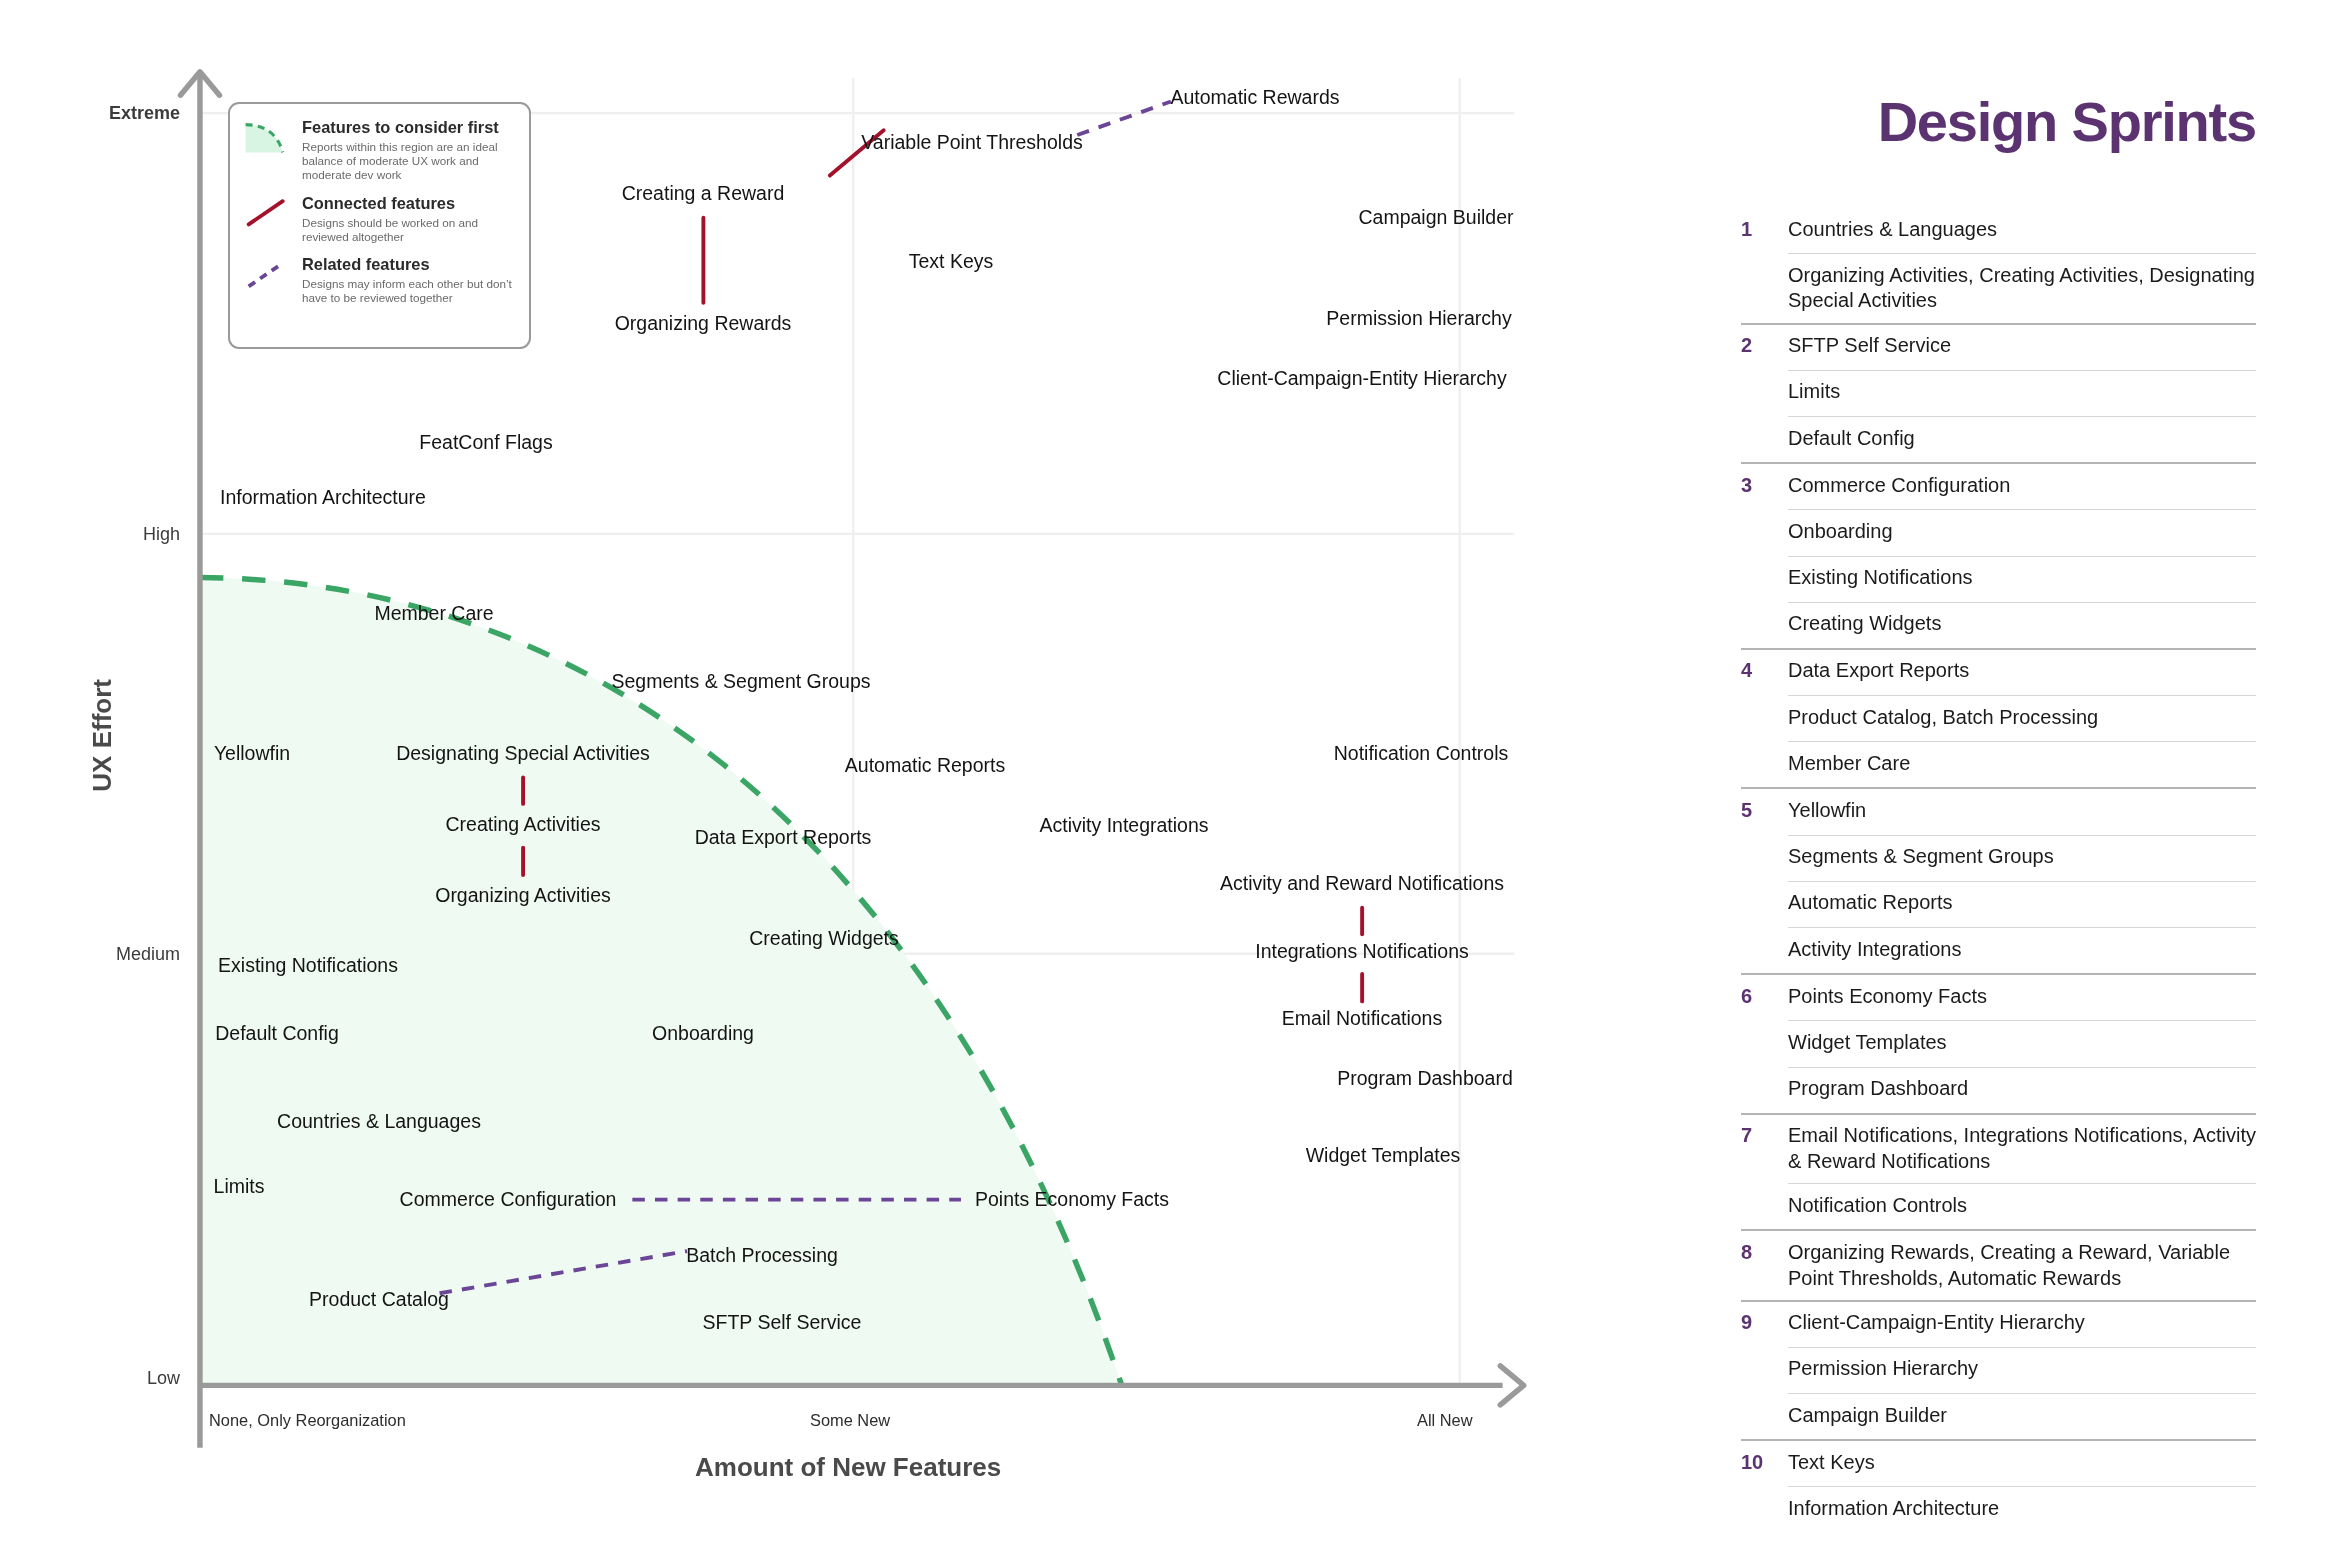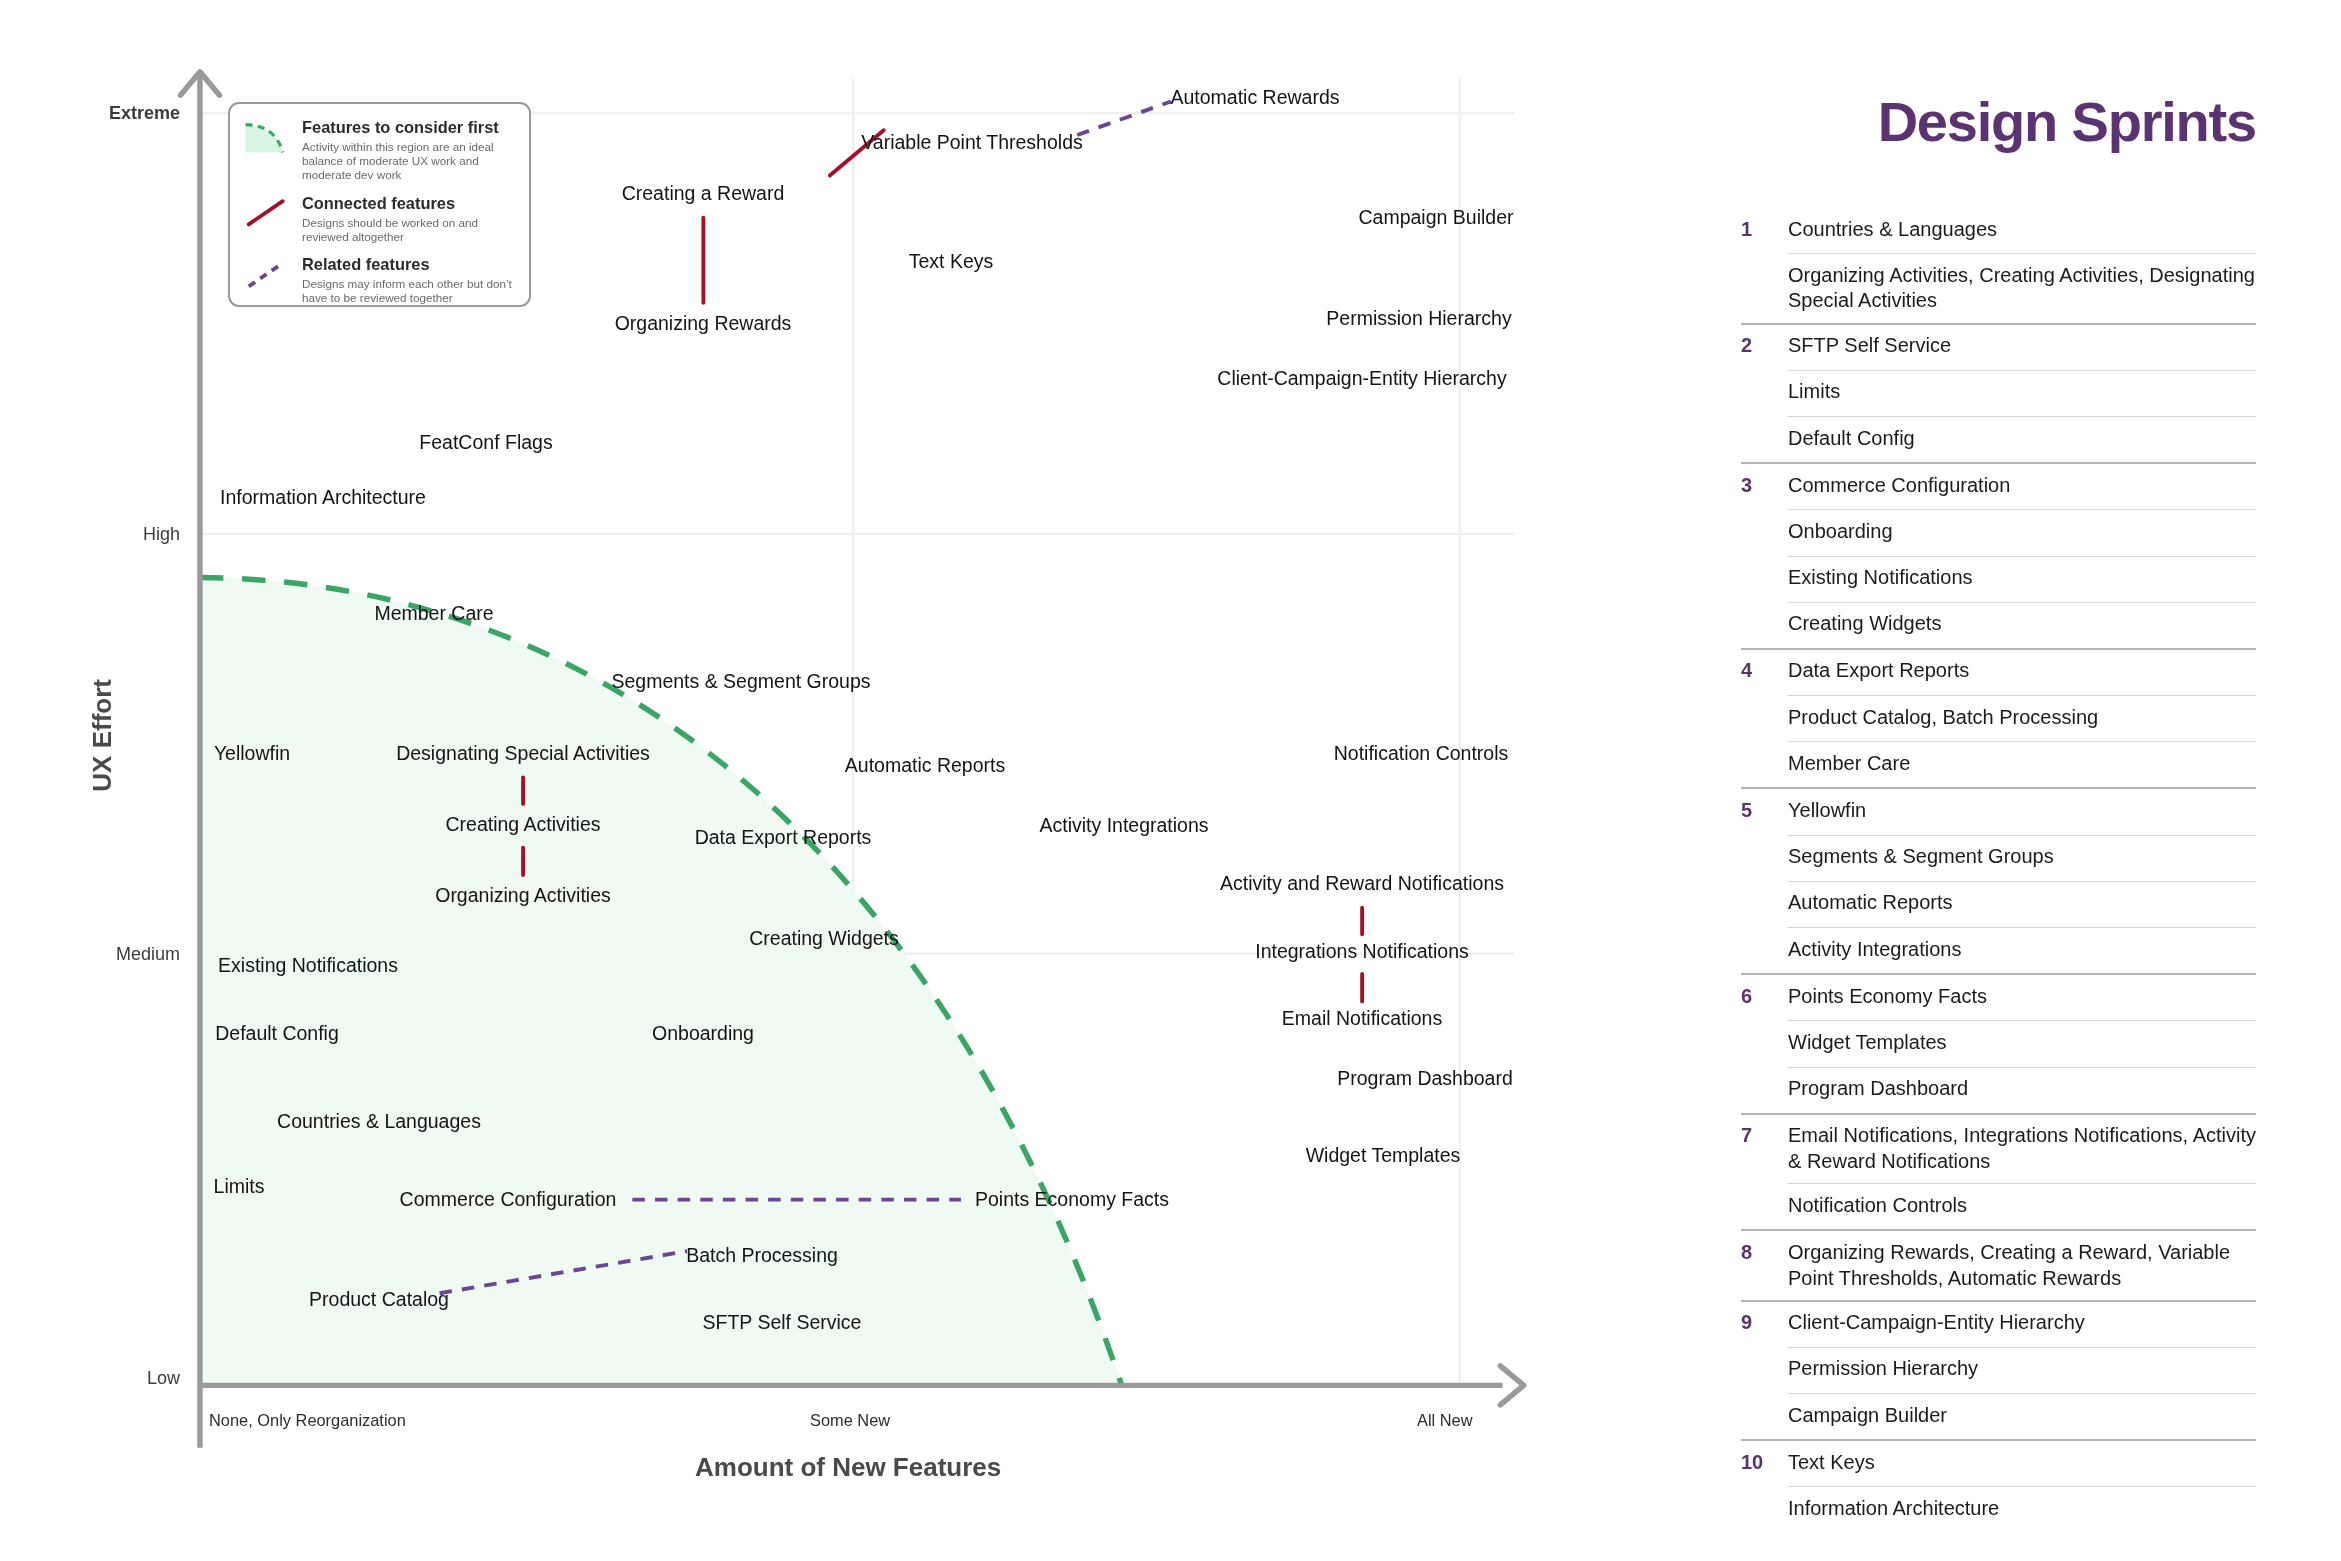--- a/index.html
+++ b/index.html
@@ -51,21 +51,21 @@
   #x-axis-title{left:695px;top:1452px;}
   #y-axis-title{
     left:87px;top:679px;
     transform-origin:left top;
     transform:rotate(-90deg) translate(-100%,0);
   }
 
   
   #legend-box{
     position:absolute;
-    left:228px;top:102px;width:303px;height:205px;
+    left:228px;top:102px;width:303px;height:247px;
     background:#ffffff;
     border:2.3px solid #9a9a9a;
     border-radius:11px;
     box-sizing:border-box;
     padding:14px 12.5px 7.8px 14px;
   }
   .legend-row{position:relative;margin-bottom:11px;}
   .legend-swatch{
     position:absolute;left:0;top:1.6px;width:48px;height:34px;
   }
@@ -223,21 +223,21 @@
 
       <div class="legend-row">
         <div class="legend-swatch">
           <svg viewBox="0 0 62 44" width="48" height="34">
             <path d="M 2 6 C 26 6, 44 18, 50 42 L 2 42 Z" fill="#d7f5e2" stroke="none"></path>
             <path d="M 2 6 C 26 6, 44 18, 50 42" fill="none" stroke="#3ba566" stroke-width="4" stroke-dasharray="9 7"></path>
           </svg>
         </div>
         <div class="legend-text">
           <div class="legend-title">Features to consider first</div>
-          <div class="legend-desc">Activity within this region are an ideal balance of moderate UX work and moderate dev work</div>
+          <div class="legend-desc">Reports within this region are an ideal balance of moderate UX work and moderate dev work</div>
         </div>
       </div>
 
       <div class="legend-row">
         <div class="legend-swatch">
           <svg viewBox="0 0 62 44" width="48" height="34">
             <line x1="6" y1="38" x2="50" y2="8" stroke="#a4112b" stroke-width="5" stroke-linecap="round"></line>
           </svg>
         </div>
         <div class="legend-text">

